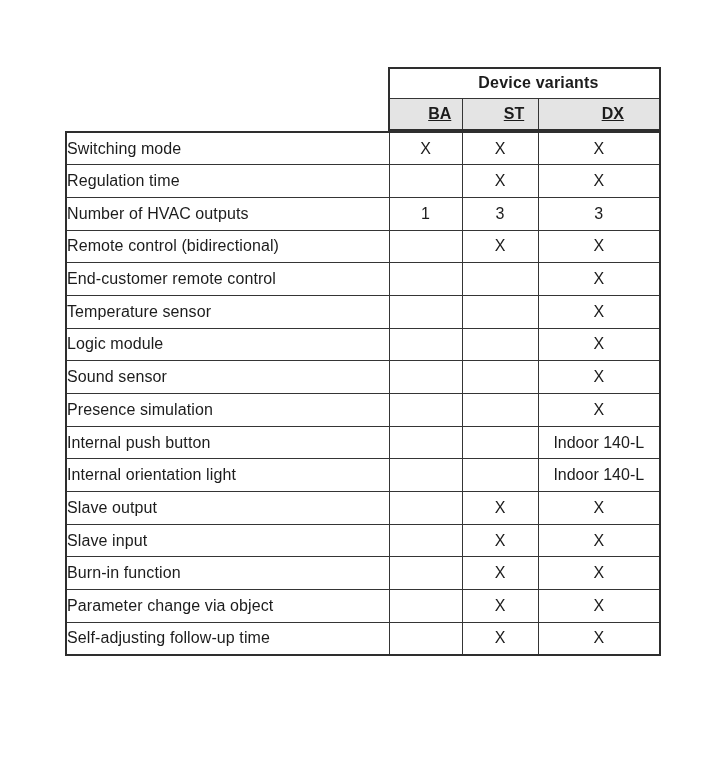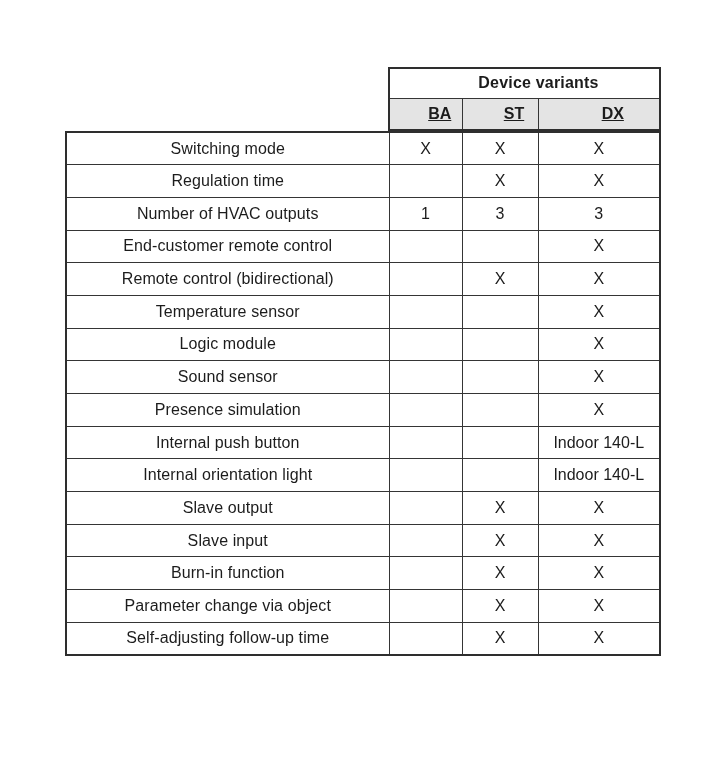--- a/index.html
+++ b/index.html
@@ -47,21 +47,21 @@
   }
   .body-wrap tr { height: 32.7px; }
   .body-wrap td {
     border: 1px solid #353535;
     vertical-align: middle;
     font-size: 16px;
     overflow: hidden;
     white-space: nowrap;
   }
   td.label {
-    text-align: center;
+    text-align: left;
     letter-spacing: 0.1px;
   }
   td.val { text-align: center; }
 
   col.c-label { width: 323px; }
   col.c-ba    { width: 73px;  }
   col.c-st    { width: 76px;  }
   col.c-dx    { width: 122px; }
 </style>
 </head>
@@ -110,29 +110,29 @@
             <td class="val">X</td>
             <td class="val">X</td>
           </tr>
           <tr>
             <td class="label">Number of HVAC outputs</td>
             <td class="val">1</td>
             <td class="val">3</td>
             <td class="val">3</td>
           </tr>
           <tr>
+            <td class="label">Remote control (bidirectional)</td>
+            <td class="val"></td>
+            <td class="val">X</td>
+            <td class="val">X</td>
+          </tr>
+          <tr>
             <td class="label">End-customer remote control</td>
             <td class="val"></td>
             <td class="val"></td>
-            <td class="val">X</td>
-          </tr>
-          <tr>
-            <td class="label">Remote control (bidirectional)</td>
-            <td class="val"></td>
-            <td class="val">X</td>
             <td class="val">X</td>
           </tr>
           <tr>
             <td class="label">Temperature sensor</td>
             <td class="val"></td>
             <td class="val"></td>
             <td class="val">X</td>
           </tr>
           <tr>
             <td class="label">Logic module</td>

